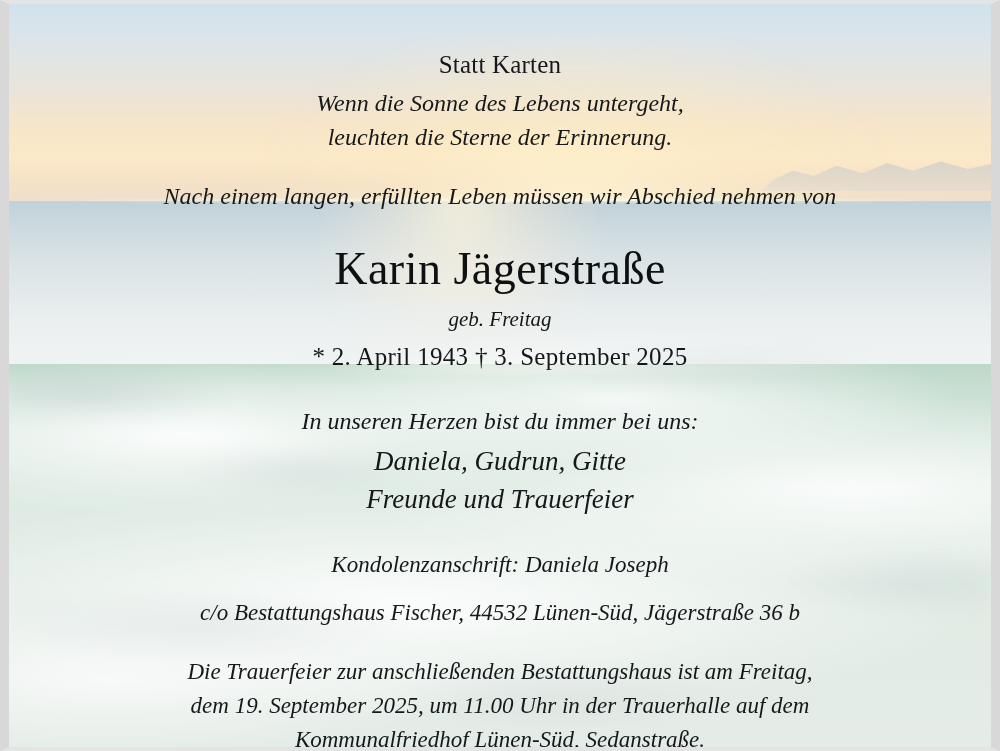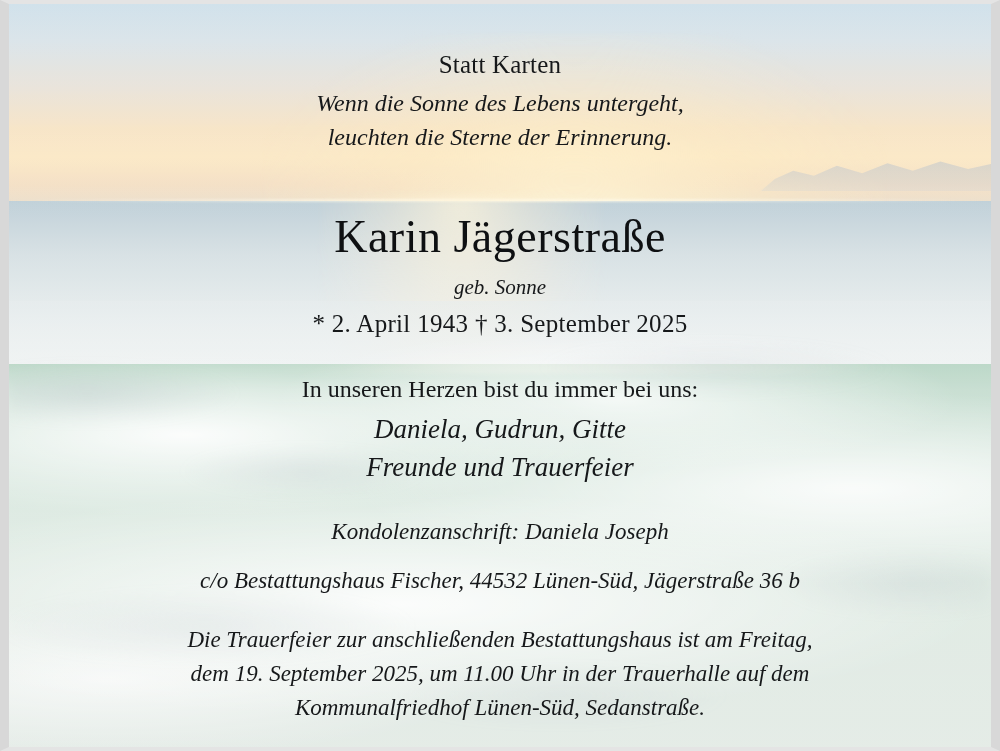--- a/index.html
+++ b/index.html
@@ -208,20 +208,21 @@
     font-style: italic;
     margin-bottom: 6px;
   }
   .dates {
     font-size: 25px;
     letter-spacing: 0.3px;
   }
   .block-gap-3 { height: 32px; }
   .herzen {
     font-size: 24px;
+    font-style: italic;
   }
   .children {
     font-size: 27px;
     font-style: italic;
     margin-top: 6px;
   }
   .friends {
     font-size: 27px;
     font-style: italic;
     margin-top: 2px;
@@ -262,25 +263,26 @@
 
   <div class="content">
 
     <div class="line statt">Statt Karten</div>
 
     <div class="line verse">Wenn die Sonne des Lebens untergeht,</div>
     <div class="line verse">leuchten die Sterne der Erinnerung.</div>
 
     <div class="block-gap-1"></div>
 
+    <div class="line intro">Nach einem langen, erfüllten Leben müssen wir Abschied nehmen von</div>
 
     <div class="block-gap-2"></div>
 
     <div class="line name">Karin Jägerstraße</div>
-    <div class="line geb">geb. Sonne</div>
+    <div class="line geb">geb. Freitag</div>
     <div class="line dates">* 2. April 1943   † 3. September 2025</div>
 
     <div class="block-gap-3"></div>
 
     <div class="line herzen">In unseren Herzen bist du immer bei uns:</div>
     <div class="line children">Daniela, Gudrun, Gitte</div>
     <div class="line friends">Freunde und Trauerfeier</div>
 
     <div class="block-gap-4"></div>
 

